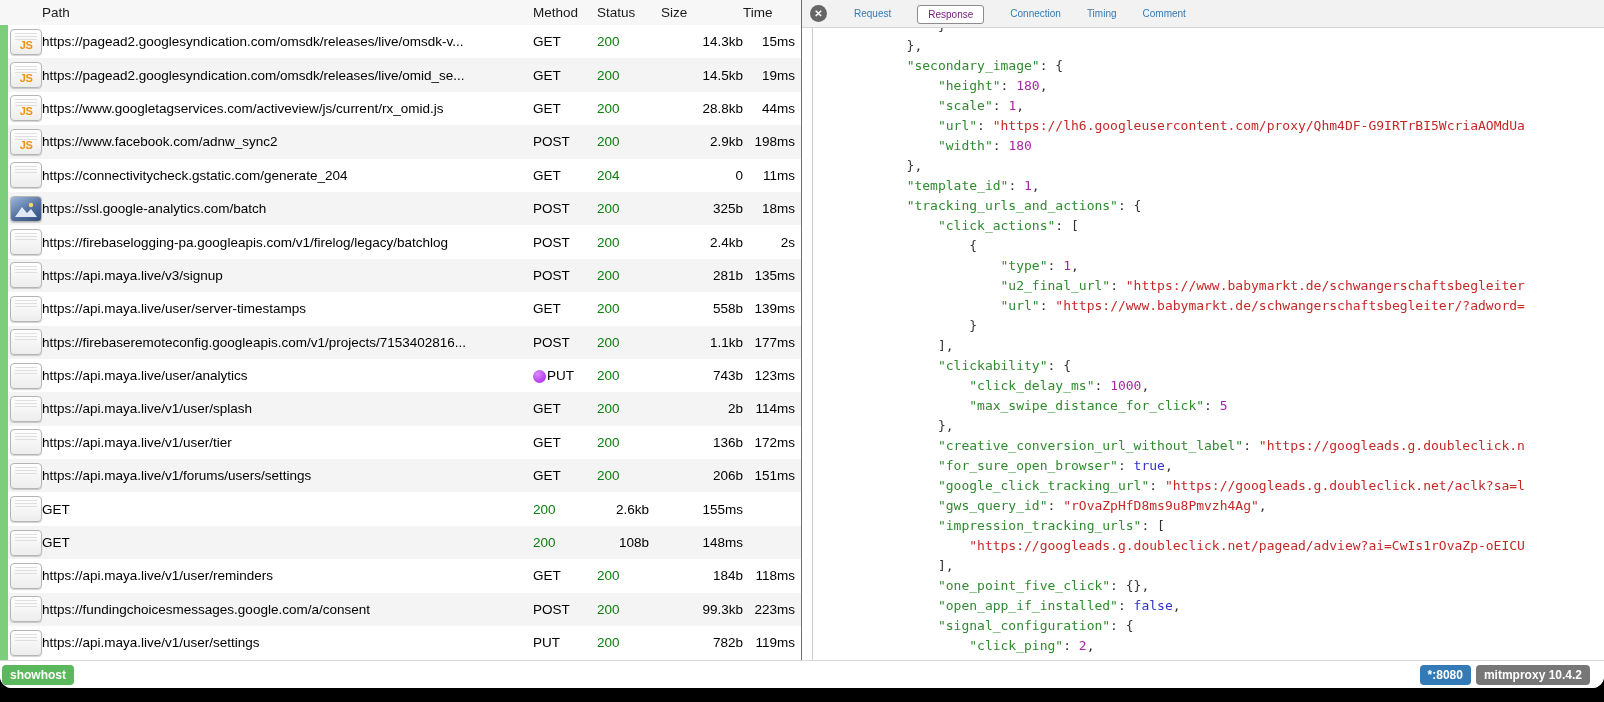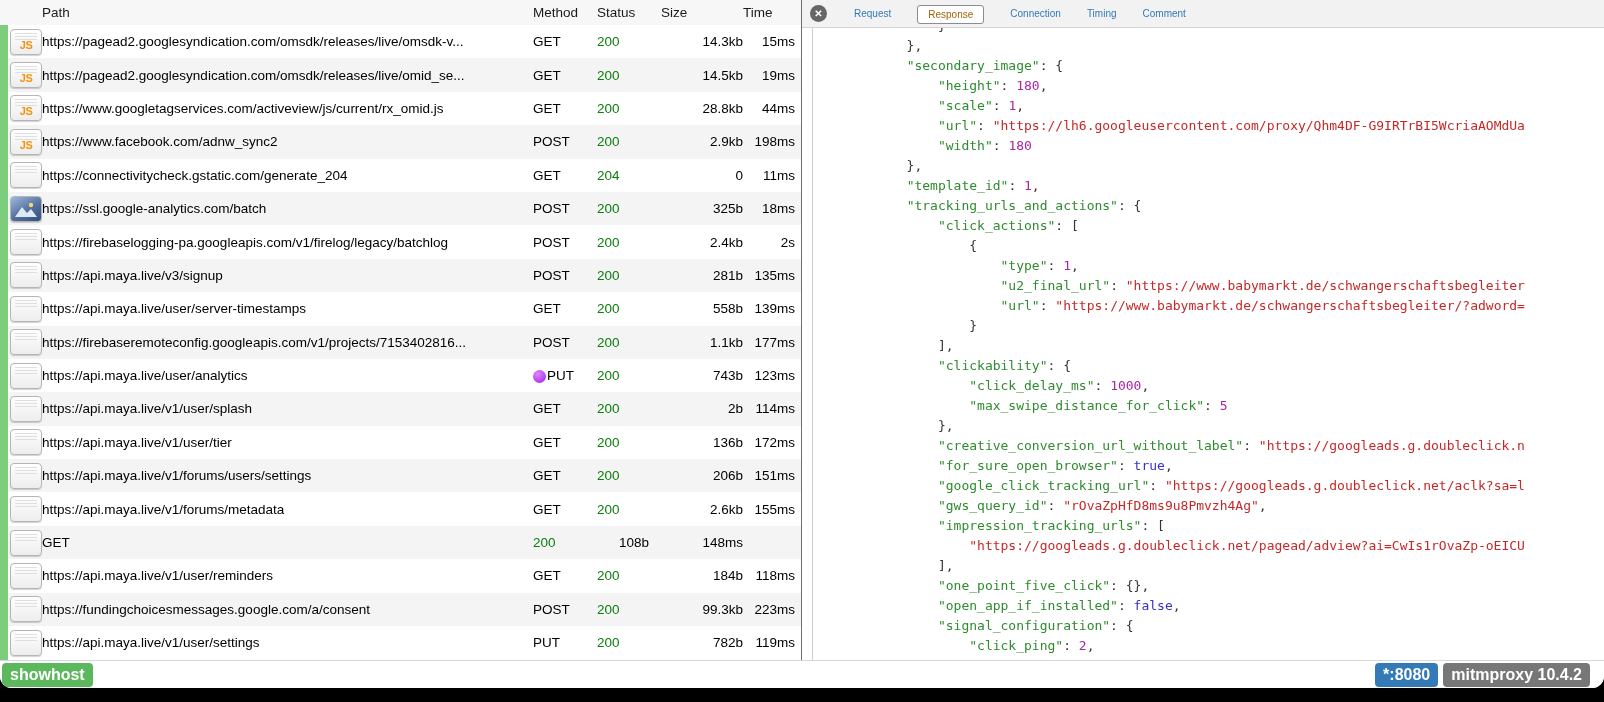--- a/index.html
+++ b/index.html
@@ -46,36 +46,36 @@
   .c-size, .c-time { text-align:right; white-space:nowrap; }
 
   
   .detail-panel { flex:1; display:flex; flex-direction:column; background:#fff; overflow:hidden; }
   .tabbar { height:28px; min-height:28px; background:#f2f2f2; border-bottom:1px solid #d5d5d5;
             display:flex; align-items:center; padding-left:8px; }
   .close-btn { width:17px; height:17px; border-radius:50%; background:#666; color:#fff;
             display:flex; align-items:center; justify-content:center; font-size:10px; font-weight:bold;
             margin-right:14px; cursor:pointer; }
   .tab { color:#337ab7; font-size:10px; margin:0 13px; cursor:pointer; white-space:nowrap; }
-  .tab.active { color:#a16207; background:#fff; border:1px solid #8c8c8c; border-radius:3px;
+  .tab.active { color:#701a75; background:#fff; border:1px solid #8c8c8c; border-radius:3px;
             padding:3px 10px; margin-bottom:-1px; }
   .content { flex:1; overflow:hidden; margin-left:10px; border-left:1px solid #ccc; background:#fff; }
   pre.code { font-family:"DejaVu Sans Mono", monospace; font-size:13px; line-height:20px;
             color:#333; padding-left:31px; margin-top:-12px; }
   .cl { height:20px; white-space:pre; overflow:hidden; }
   .k { color:#2e8b2e; }
   .s { color:#c62828; }
   .n { color:#a626a4; }
   .b { color:#3333cc; }
   .p { color:#333; }
 
   
   .statusbar { height:28px; min-height:28px; background:#fff; border-top:1px solid #d8d8d8;
             display:flex; align-items:center; padding:0 14px 0 2px; }
-  .badge { font-size:16px; font-weight:bold; color:#fff; border-radius:4px; padding:3px 8px;
+  .badge { font-size:12px; font-weight:bold; color:#fff; border-radius:4px; padding:3px 8px;
             white-space:nowrap; }
   .badge.green { background:#5cb85c; }
   .badge.blue  { background:#337ab7; }
   .badge.gray  { background:#777777; }
   .sb-spacer { flex:1; }
   .badge + .badge { margin-left:5px; }
 </style>
 </head>
 <body>
 
@@ -334,21 +334,20 @@
           <div class="cell c-time">151ms</div>
         </div>
 
         <div class="row">
           <div class="cell c-icon">
             <div class="icon doc">
               <span class="icon-label"></span>
 
             </div>
           </div>
-          <div class="cell c-path">https://api.maya.live/v1/forums/metadata</div>
           <div class="cell c-method">
 
             <span class="m-text">GET</span>
           </div>
           <div class="cell c-status">200</div>
           <div class="cell c-size">2.6kb</div>
           <div class="cell c-time">155ms</div>
         </div>
 
         <div class="row alt">

